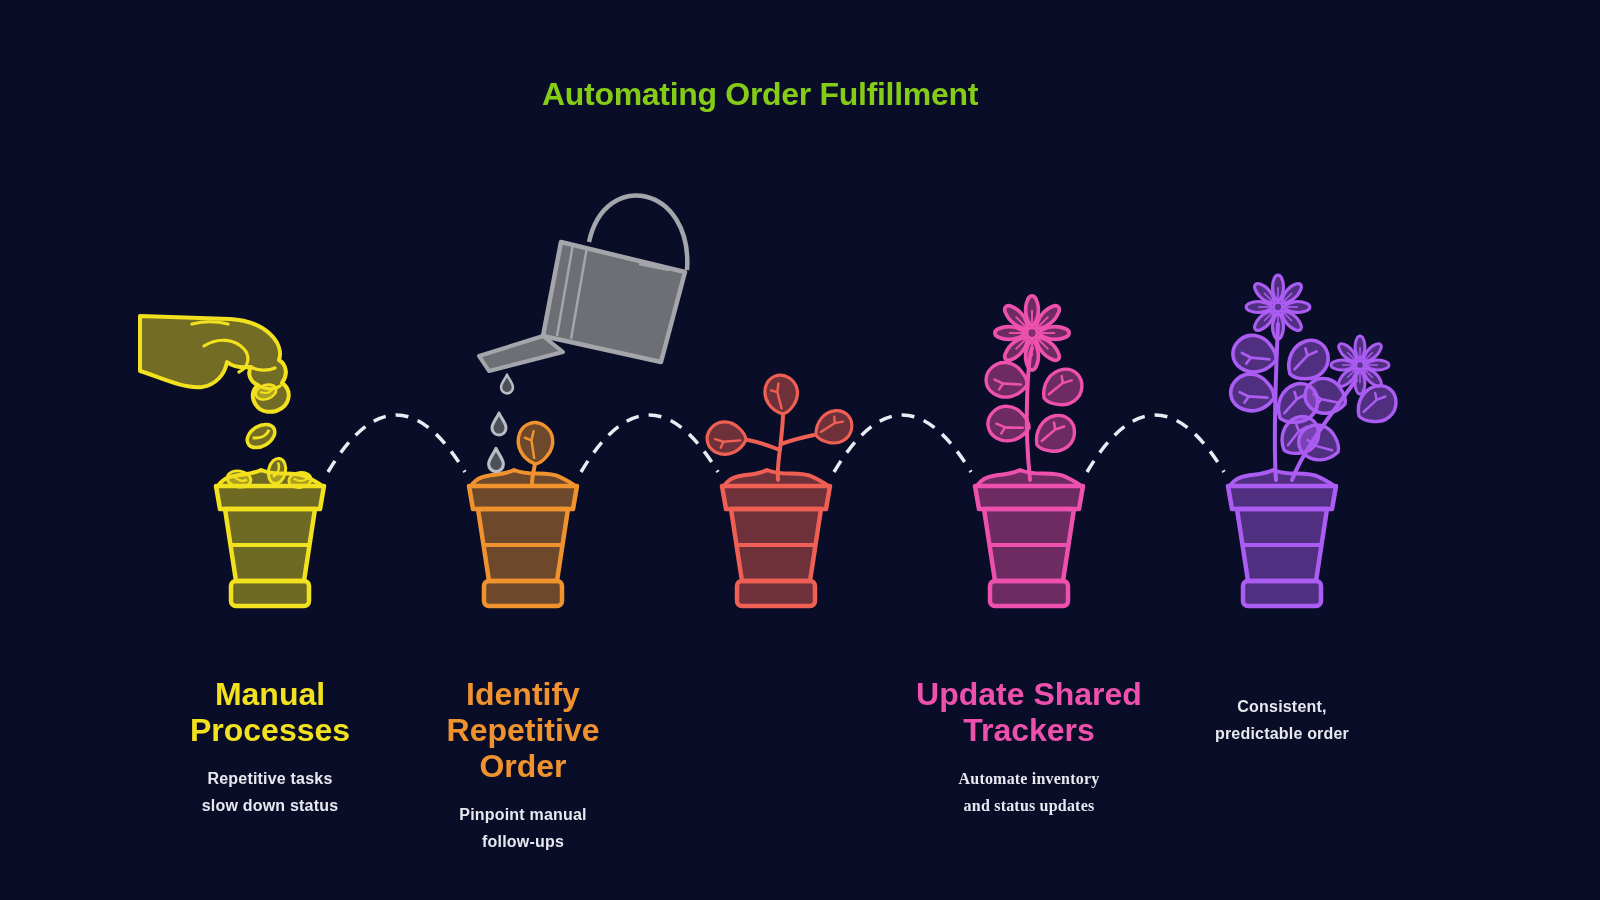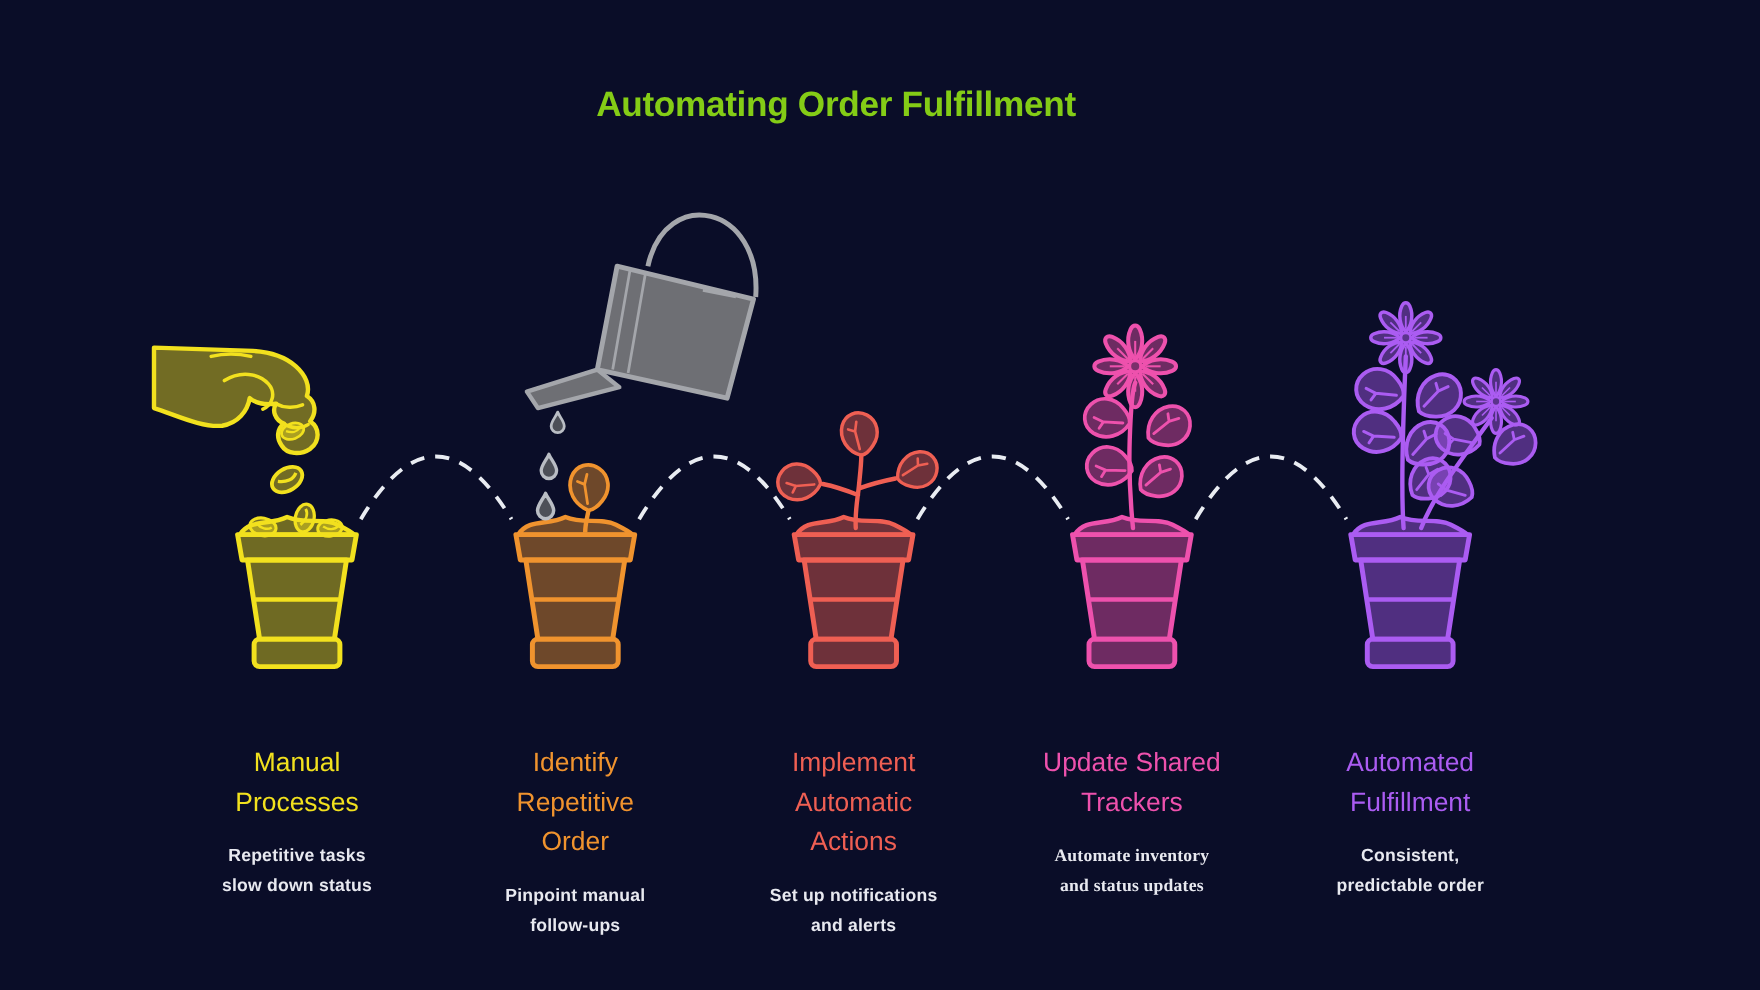--- a/index.html
+++ b/index.html
@@ -4,21 +4,21 @@
 <style>
   html,body{margin:0;padding:0;}
   body{width:1600px;height:900px;overflow:hidden;font-family:"Liberation Sans",sans-serif;}
   .canvas{position:relative;width:1600px;height:900px;background:#0a0d28;}
   .page-title{position:absolute;top:76px;left:0;width:1520px;text-align:center;
     font-size:32px;font-weight:bold;color:#fbfbfd;letter-spacing:-0.3px;}
   svg{overflow:visible;display:block;}
   .arcs{position:absolute;left:0;top:140px;color:#e9ecf2;}
   .art{position:absolute;top:140px;width:260px;height:470px;color:var(--accent);}
   .stage-text{position:absolute;top:676px;width:240px;text-align:center;}
-  .heading{font-size:24px;line-height:36px;font-weight:normal;color:var(--accent);}
+  .heading{font-size:32px;line-height:36px;font-weight:bold;color:var(--accent);}
   .sub{margin-top:17px;font-size:16px;line-height:27px;font-weight:bold;color:#e8e9f0;letter-spacing:0.2px;}
   .can{color:#a4a6ab;}
 </style>
 </head>
 <body>
 
 <div class="canvas" style="background: rgb(10, 13, 40);">
 
   <svg width="0" height="0" style="position:absolute" aria-hidden="true">
     <defs>
@@ -166,47 +166,32 @@
       <div>Identify</div>
       <div>Repetitive</div>
       <div>Order</div>
     </div>
     <div class="sub" style="color: rgb(232, 233, 240);">
       <div>Pinpoint manual</div>
       <div>follow-ups</div>
     </div>
   </div>
 
-  <div class="stage-text" style="left: 656px; --accent: #ef5f53;">
-    <div class="heading">
-      <div>Implement</div>
-      <div>Automatic</div>
-      <div>Actions</div>
-    </div>
-    <div class="sub" style="color: rgb(232, 233, 240);">
-      <div>Set up notifications</div>
-      <div>and alerts</div>
-    </div>
-  </div>
 
   <div class="stage-text" style="left: 909px; --accent: #ee51ad;">
     <div class="heading">
       <div>Update Shared</div>
       <div>Trackers</div>
     </div>
     <div class="sub" style="color: rgb(232, 233, 240); font-family: Liberation Serif, serif;">
       <div>Automate inventory</div>
       <div>and status updates</div>
     </div>
   </div>
 
   <div class="stage-text" style="left: 1162px; --accent: #ab5cf2;">
-    <div class="heading">
-      <div>Automated</div>
-      <div>Fulfillment</div>
-    </div>
     <div class="sub" style="color: rgb(232, 233, 240);">
       <div>Consistent,</div>
       <div>predictable order</div>
     </div>
   </div>
 
 </div>
 
 </body></html>

